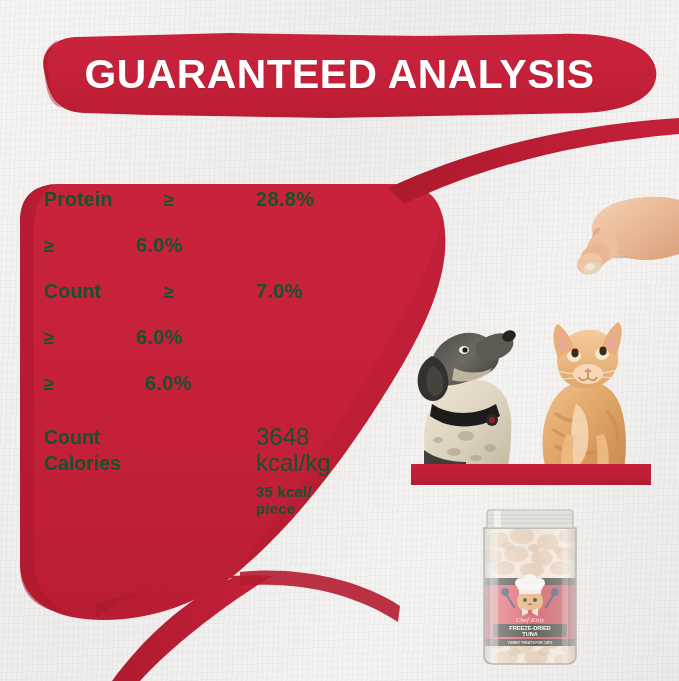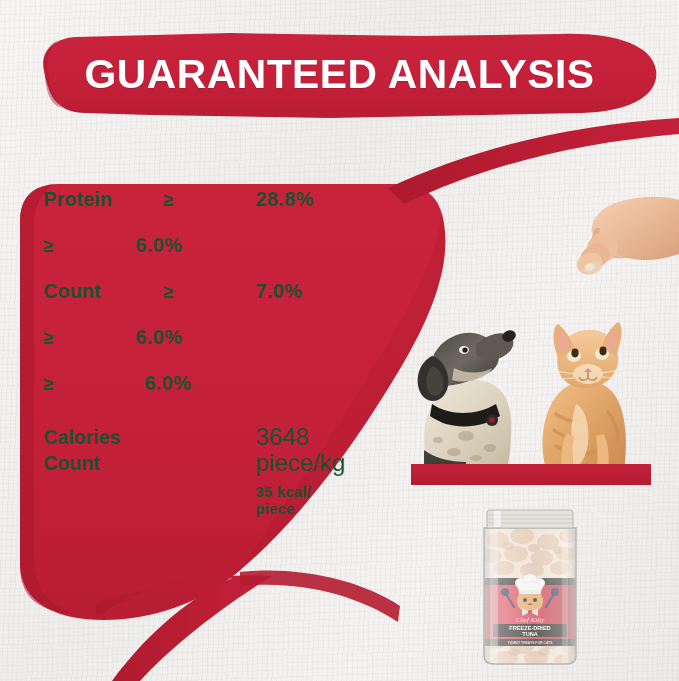--- a/index.html
+++ b/index.html
@@ -196,26 +196,26 @@
     <span class="nut-val">6.0%</span>
   </div>
 
   <div class="nut-row moisture">
     <span class="nut-op">≥</span>
     <span class="nut-val">6.0%</span>
   </div>
 
   <div id="calorie-block">
     <div id="calorie-label">
+      <div>Count</div>
       <div>Calories</div>
-      <div>Count</div>
     </div>
     <div id="calorie-value">
       <div>3648</div>
-      <div>piece/kg</div>
+      <div>kcal/kg</div>
     </div>
   </div>
 
   <div id="calorie-note">35 kcal/ piece</div>
 </div>
 
 <div id="hand-figure">
   <svg class="fig-svg" viewBox="0 0 113 108" xmlns="http://www.w3.org/2000/svg">
     <defs>
       <linearGradient id="skin" x1="0" y1="0" x2="1" y2="1">

